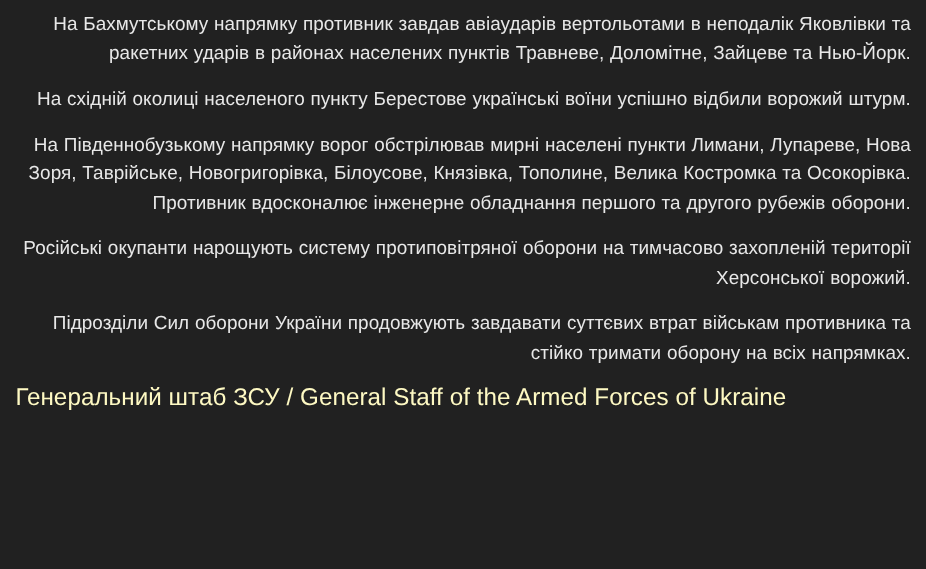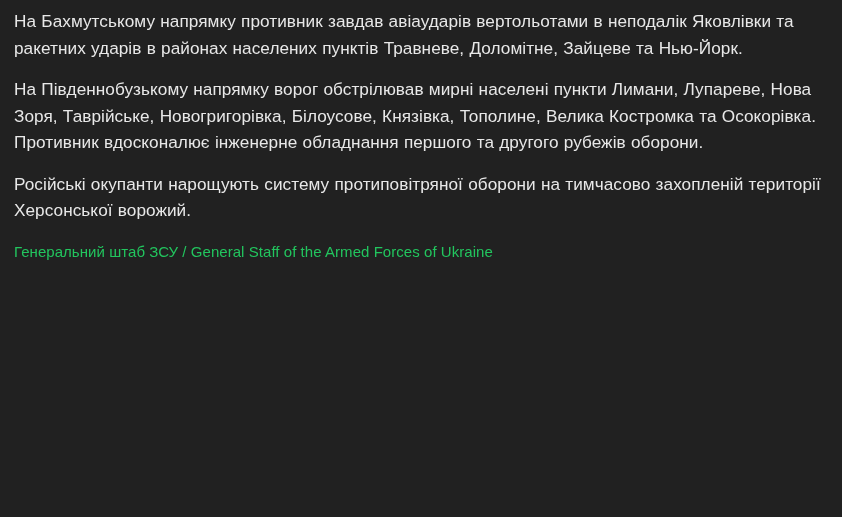--- a/index.html
+++ b/index.html
@@ -20,34 +20,37 @@
     padding: 8px 14px 0 14px;
     background: #212121;
   }
   .para {
     color: #e8e8e8;
     font-size: 17.2px;
     line-height: 26.5px;
     margin: 0 0 15px 0;
     letter-spacing: 0.05px;
     word-spacing: 0.4px;
+    text-align: right;
   }
   .para.last-text {
     margin-bottom: 2px;
   }
   .signature-link {
     display: block;
-    color: #22c55e;
-    font-size: 15px;
+    color: #fef9c3;
+    font-size: 22px;
     line-height: 26px;
     text-decoration: none;
     letter-spacing: 0.05px;
   }
 </style>
 </head>
 <body>
 
 <div class="post">
   <p class="para">На Бахмутському напрямку противник завдав авіаударів вертольотами   в неподалік Яковлівки та ракетних ударів в районах населених пунктів Травневе, Доломітне, Зайцеве та Нью-Йорк.</p>
+  <p class="para">На східній околиці населеного пункту Берестове українські воїни успішно відбили ворожий штурм.</p>
   <p class="para">На Південнобузькому напрямку ворог обстрілював мирні населені пункти Лимани, Лупареве, Нова Зоря, Таврійське, Новогригорівка, Білоусове, Князівка, Тополине, Велика Костромка та Осокорівка. Противник вдосконалює інженерне обладнання першого та другого рубежів оборони.</p>
   <p class="para">Російські окупанти нарощують систему протиповітряної оборони на тимчасово захопленій території Херсонської ворожий.</p>
+  <p class="para">Підрозділи Сил оборони України продовжують завдавати суттєвих втрат військам противника та стійко тримати оборону на всіх напрямках.</p>
   <a class="signature-link" href="#">Генеральний штаб ЗСУ / General Staff of the Armed Forces of Ukraine</a>
 </div>
 
 </body></html>

